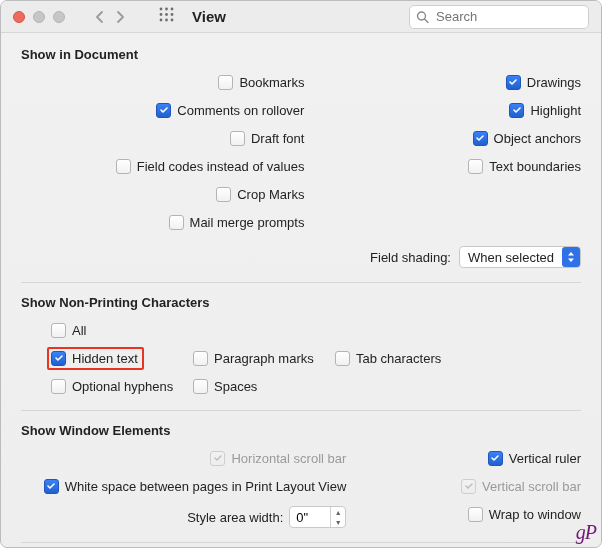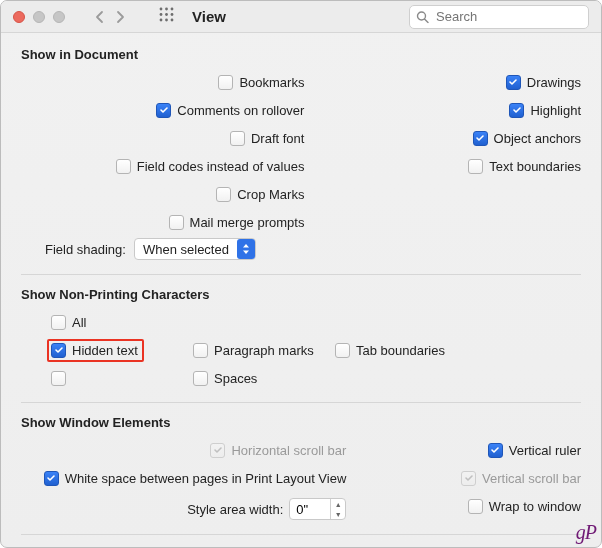--- a/index.html
+++ b/index.html
@@ -131,21 +131,22 @@
   .checkbox.disabled {
     opacity: 0.55;
     background: linear-gradient(#f6f6f6, #ececec);
   }
   .label.disabled { color: #9a9a9a; }
   .field-row {
     display: flex;
     align-items: center;
     gap: 8px;
     padding-left: 24px;
-    margin-top: 6px;
+    margin-top: 14px;
+    justify-content: flex-end;
   }
   .select {
     display: inline-flex;
     align-items: center;
     height: 22px;
     background: #fff;
     border: 1px solid #c9c9c9;
     border-radius: 4px;
     padding: 0 0 0 8px;
     font-size: 13px;
@@ -364,24 +365,25 @@
               </span>
             <span class="label">Hidden text</span>
           </span>
         </label>
         <label class="row">
           <span class="checkbox"></span>
           <span class="label">Paragraph marks</span>
         </label>
         <label class="row">
           <span class="checkbox"></span>
-          <span class="label">Tab boundaries</span>
+          <span class="label">Tab characters</span>
         </label>
         <label class="row">
           <span class="checkbox"></span>
+          <span class="label">Optional hyphens</span>
         </label>
         <label class="row">
           <span class="checkbox"></span>
           <span class="label">Spaces</span>
         </label>
       </div>
     </div>
 
     <hr class="divider">
 

